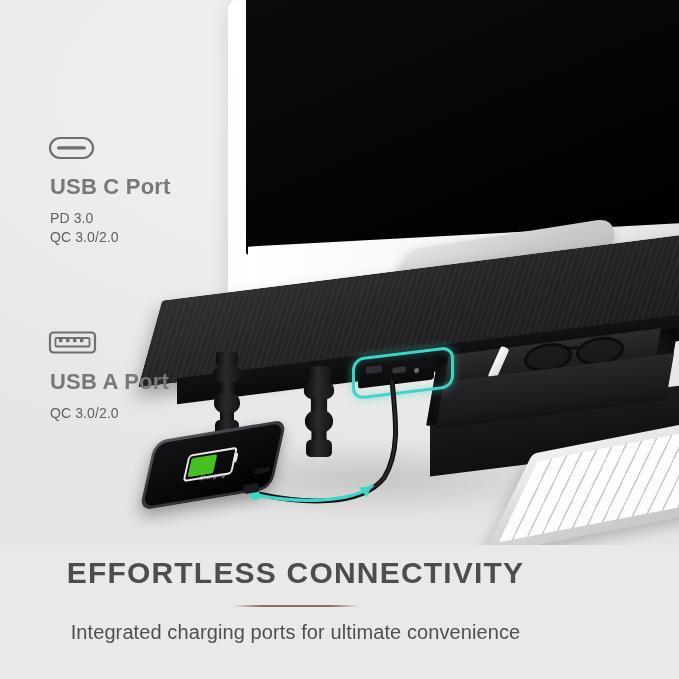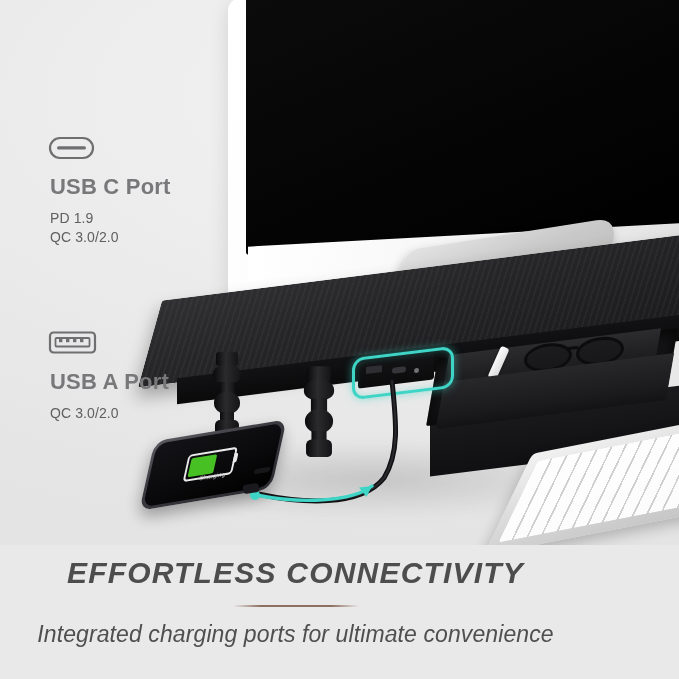--- a/index.html
+++ b/index.html
@@ -202,29 +202,29 @@
   .spec{position:absolute;left:48px;}
   .spec-icon{display:block;margin-bottom:14px;}
   .spec-title{
     font-size:22px;font-weight:bold;color:#78787b;letter-spacing:.2px;margin:0 0 10px 2px;
   }
   .spec-line{font-size:14px;color:#5f5f62;letter-spacing:.1px;margin:0 0 3px 2px;}
   #spec-c{top:136px;}
   #spec-a{top:330px;}
 
   
-  .caption{position:absolute;left:0;top:545px;width:591px;text-align:center;font-style:italic;}
+  .caption{position:absolute;left:0;top:545px;width:591px;text-align:center;}
   .headline{
     font-size:30px;font-weight:bold;color:#4d4d4d;letter-spacing:1.2px;margin:11px 0 0;
   }
   .rule{
     width:126px;height:2px;margin:15px auto 14px;
     background:linear-gradient(90deg,rgba(150,120,110,0),#8d6f62 22%,#8d6f62 78%,rgba(150,120,110,0));
   }
-  .subline{font-size:23px;color:#4f4f4f;letter-spacing:.1px;margin:0;}
+  .subline{font-size:20px;color:#4f4f4f;letter-spacing:.1px;margin:0;}
 </style>
 </head>
 <body>
 
 <div id="stage">
 
   <div id="photo">
 
     <div class="floor"></div>
     <div class="floorshadow"></div>
@@ -304,21 +304,21 @@
       <div class="kb-body"></div>
       <div class="kb-keys"></div>
     </div>
 
     <div class="spec" id="spec-c">
       <svg class="spec-icon" width="47" height="24" viewBox="0 0 47 24">
         <rect x="2" y="2" width="43" height="20" rx="10" ry="10" fill="none" stroke="#6f6f72" stroke-width="2.2"></rect>
         <rect x="9" y="10.2" width="29" height="3.4" rx="1.7" fill="#6f6f72"></rect>
       </svg>
       <div class="spec-title">USB C Port</div>
-      <div class="spec-line">PD 1.9</div>
+      <div class="spec-line">PD 3.0</div>
       <div class="spec-line">QC 3.0/2.0</div>
     </div>
 
     <div class="spec" id="spec-a">
       <svg class="spec-icon" width="49" height="25" viewBox="0 0 49 25">
         <rect x="2" y="2.5" width="45" height="20" rx="3.5" ry="3.5" fill="none" stroke="#6f6f72" stroke-width="2.2"></rect>
         <rect x="7.5" y="8" width="34" height="8.5" rx="1" fill="none" stroke="#6f6f72" stroke-width="1.8"></rect>
         <rect x="11" y="8" width="3.4" height="4.2" fill="#6f6f72"></rect>
         <rect x="18" y="8" width="3.4" height="4.2" fill="#6f6f72"></rect>
         <rect x="25" y="8" width="3.4" height="4.2" fill="#6f6f72"></rect>

